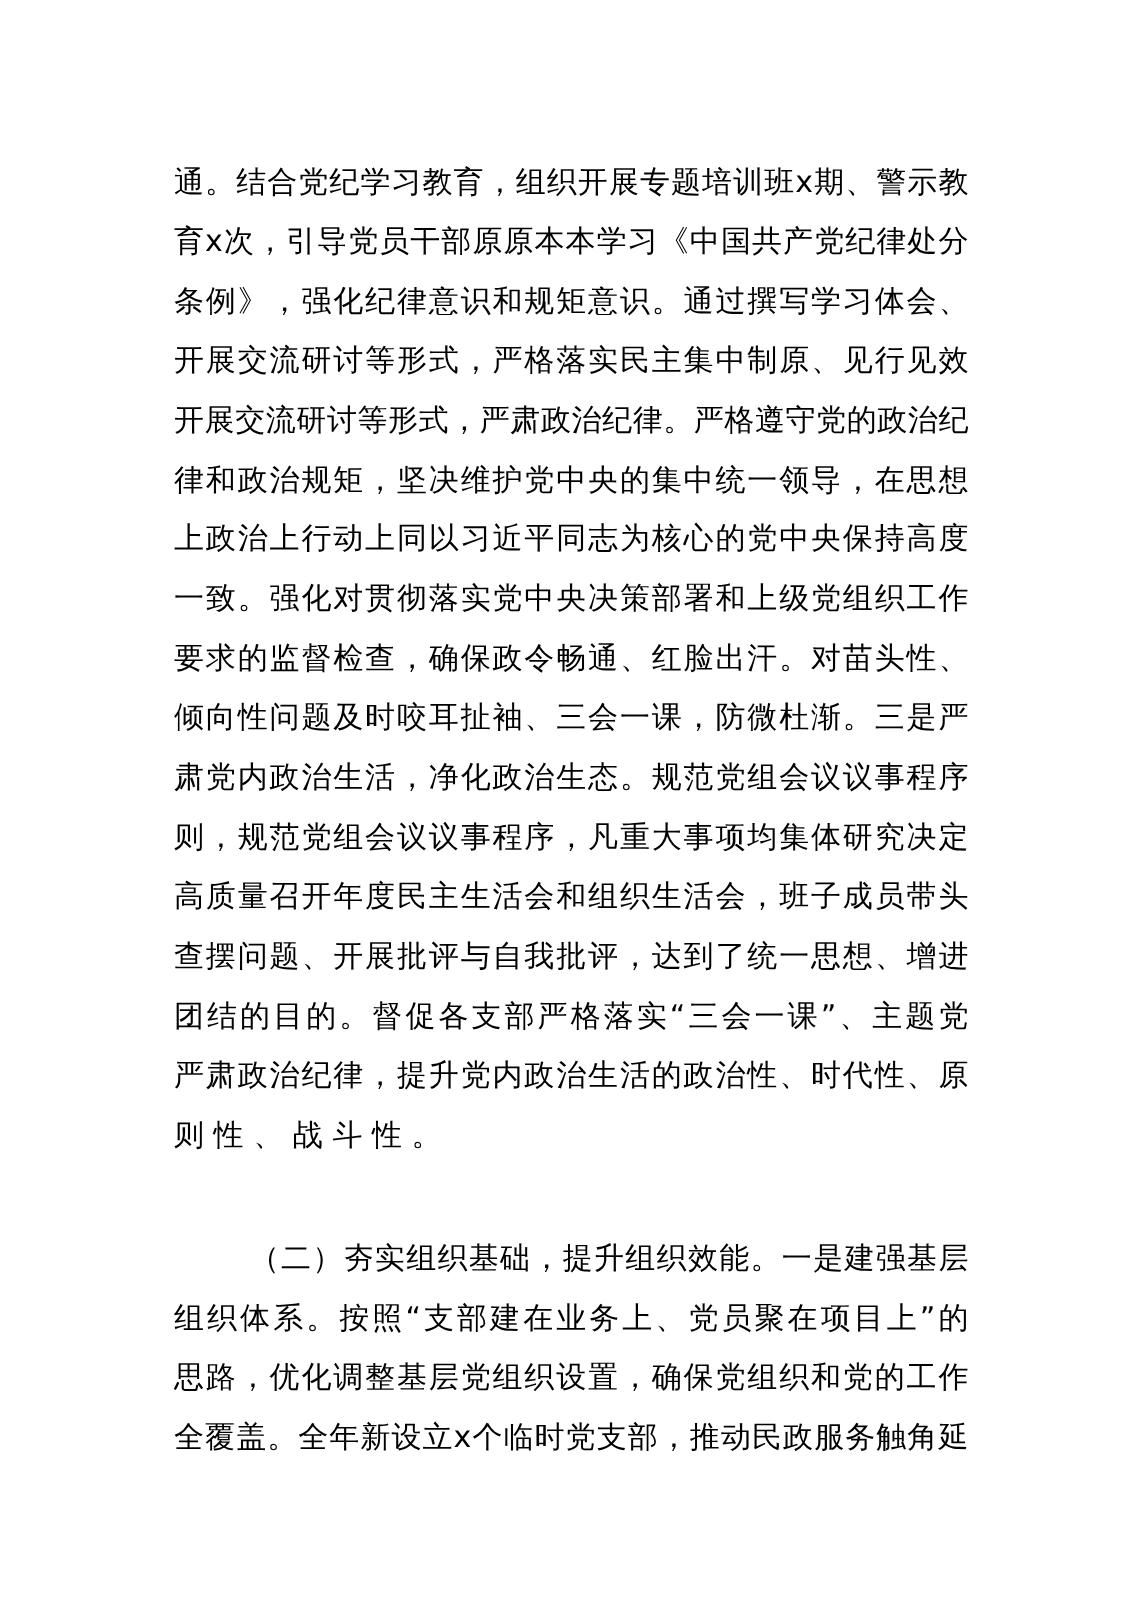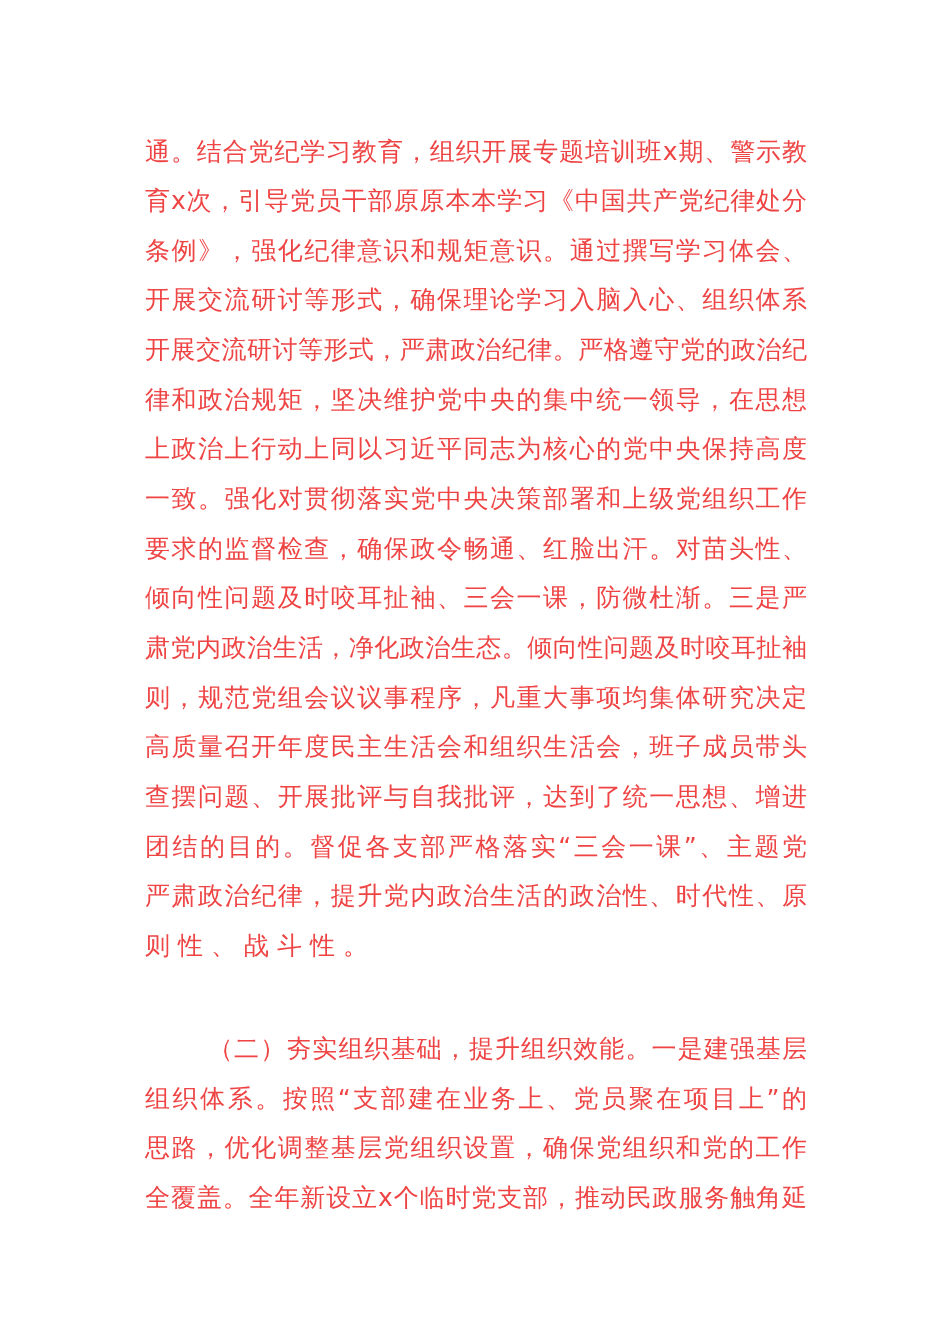--- a/index.html
+++ b/index.html
@@ -11,45 +11,45 @@
     width: 662px;
   }
   .line {
     position: absolute;
     left: 0;
     width: 662px;
     height: 30px;
     font-family: "DejaVu Sans", "Liberation Sans", sans-serif;
     font-size: 25px;
     line-height: 30px;
-    color: #ef4444;
+    color: #000000;
     white-space: nowrap;
     text-align: justify;
     text-align-last: justify;
     letter-spacing: 0;
   }
   .line.last { text-align-last: left; letter-spacing: 8px; }
   .line.indent { left: 63px; width: 599px; }
 </style>
 </head>
 <body>
 
 <div class="page">
   <div>
     <div class="line" style="top:137px">通。结合党纪学习教育，组织开展专题培训班x期、警示教</div>
     <div class="line" style="top:186px">育x次，引导党员干部原原本本学习《中国共产党纪律处分</div>
     <div class="line" style="top:236px">条例》，强化纪律意识和规矩意识。通过撰写学习体会、</div>
-    <div class="line" style="top:285px">开展交流研讨等形式，确保理论学习入脑入心、组织体系</div>
+    <div class="line" style="top:285px">开展交流研讨等形式，严格落实民主集中制原、见行见效</div>
     <div class="line" style="top:335px">开展交流研讨等形式，严肃政治纪律。严格遵守党的政治纪</div>
     <div class="line" style="top:385px">律和政治规矩，坚决维护党中央的集中统一领导，在思想</div>
     <div class="line" style="top:434px">上政治上行动上同以习近平同志为核心的党中央保持高度</div>
     <div class="line" style="top:484px">一致。强化对贯彻落实党中央决策部署和上级党组织工作</div>
     <div class="line" style="top:534px">要求的监督检查，确保政令畅通、红脸出汗。对苗头性、</div>
     <div class="line" style="top:583px">倾向性问题及时咬耳扯袖、三会一课，防微杜渐。三是严</div>
-    <div class="line" style="top:633px">肃党内政治生活，净化政治生态。倾向性问题及时咬耳扯袖</div>
+    <div class="line" style="top:633px">肃党内政治生活，净化政治生态。规范党组会议议事程序</div>
     <div class="line" style="top:683px">则，规范党组会议议事程序，凡重大事项均集体研究决定</div>
     <div class="line" style="top:732px">高质量召开年度民主生活会和组织生活会，班子成员带头</div>
     <div class="line" style="top:782px">查摆问题、开展批评与自我批评，达到了统一思想、增进</div>
     <div class="line" style="top:832px">团结的目的。督促各支部严格落实“三会一课”、主题党</div>
     <div class="line" style="top:881px">严肃政治纪律，提升党内政治生活的政治性、时代性、原</div>
     <div class="line last" style="top:931px">则性、战斗性。</div>
   </div>
 
   <div>
     <div class="line indent" style="top:1034px">（二）夯实组织基础，提升组织效能。一是建强基层</div>

